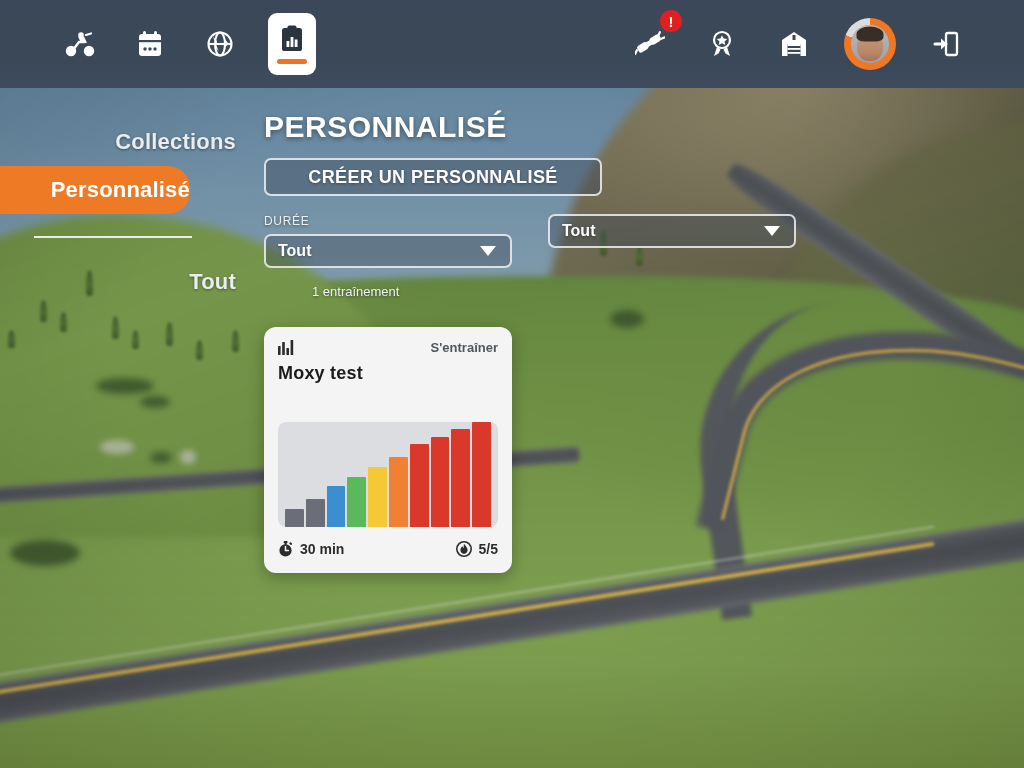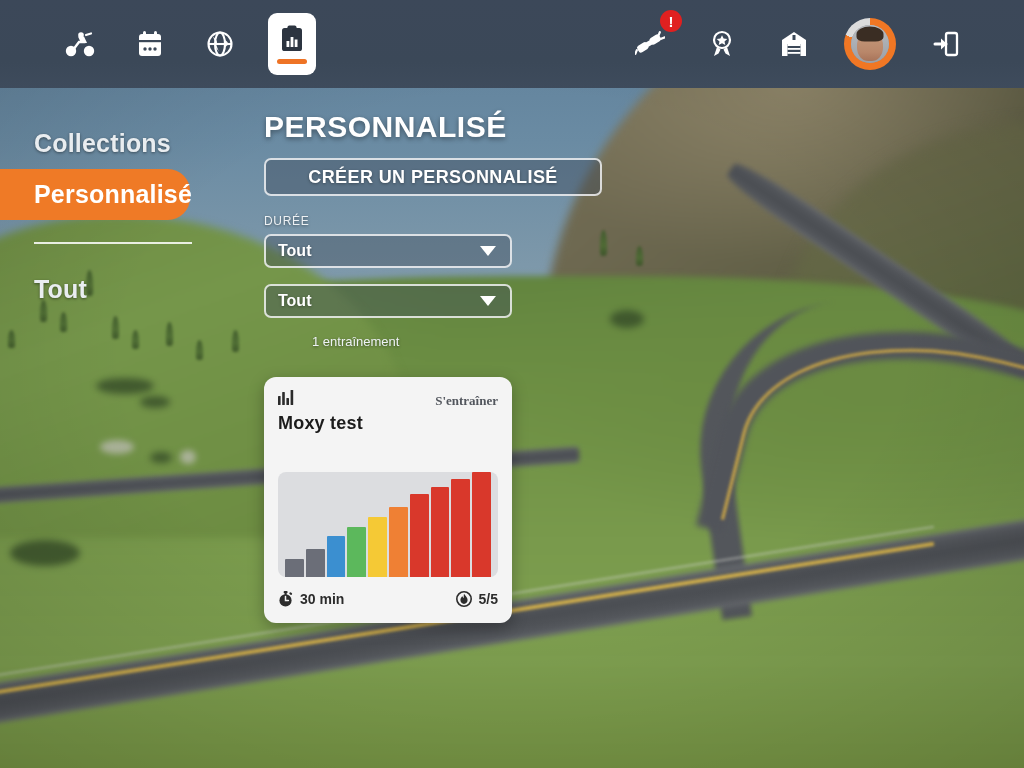--- a/index.html
+++ b/index.html
@@ -189,28 +189,29 @@
   }
 
   
   .sidebar {
     position: absolute; left: 0; top: 88px;
     width: 236px;
     z-index: 12;
     padding-top: 30px;
   }
   .side-item {
-    font-size: 25px;
+    font-size: 22px;
     font-weight: bold;
     color: #e9edf0;
     padding: 11px 0 11px 34px;
     cursor: pointer;
     letter-spacing: .2px;
     text-shadow: 0 1px 3px rgba(0,0,0,.45);
     white-space: nowrap;
+    text-align: right;
   }
   .side-item.active {
     background: #ef7a26;
     border-radius: 0 22px 22px 0;
     color: #ffffff;
     width: 190px;
     text-shadow: none;
   }
   .side-divider {
     width: 158px; height: 2px;
@@ -240,23 +241,22 @@
     background: rgba(60,72,89,.42);
     color: #ffffff;
     font-size: 18px; font-weight: bold;
     letter-spacing: .4px;
     display: flex; align-items: center; justify-content: center;
     cursor: pointer;
     text-shadow: 0 1px 3px rgba(0,0,0,.35);
   }
   .filters {
     display: flex;
-    gap: 16px;
+    gap: 36px;
     margin-top: 18px;
-    flex-direction: column;
   }
   .filter-group { width: 248px; }
   .filter-label {
     font-size: 12px;
     color: #edf1f4;
     letter-spacing: .7px;
     margin-bottom: 6px;
     text-shadow: 0 1px 3px rgba(0,0,0,.45);
   }
   .select {
@@ -294,23 +294,22 @@
   .card-grid { margin-top: 28px; display: flex; gap: 18px; }
   .card {
     width: 248px;
     background: #f4f4f4;
     border-radius: 12px;
     padding: 13px 14px 16px 14px;
     box-shadow: 0 5px 16px rgba(0,0,0,.28);
     cursor: pointer;
   }
   .card-top {
-    display: flex; align-items: flex-end;
+    display: flex; align-items: flex-start;
     justify-content: space-between;
-    font-family: Liberation Serif, serif;
   }
   .card-icon { color: #2b2b2b; }
   .card-action {
     font-size: 13px;
     font-weight: bold;
     color: #52565d;
     cursor: pointer;
   }
   .card-title {
     margin-top: 4px;

